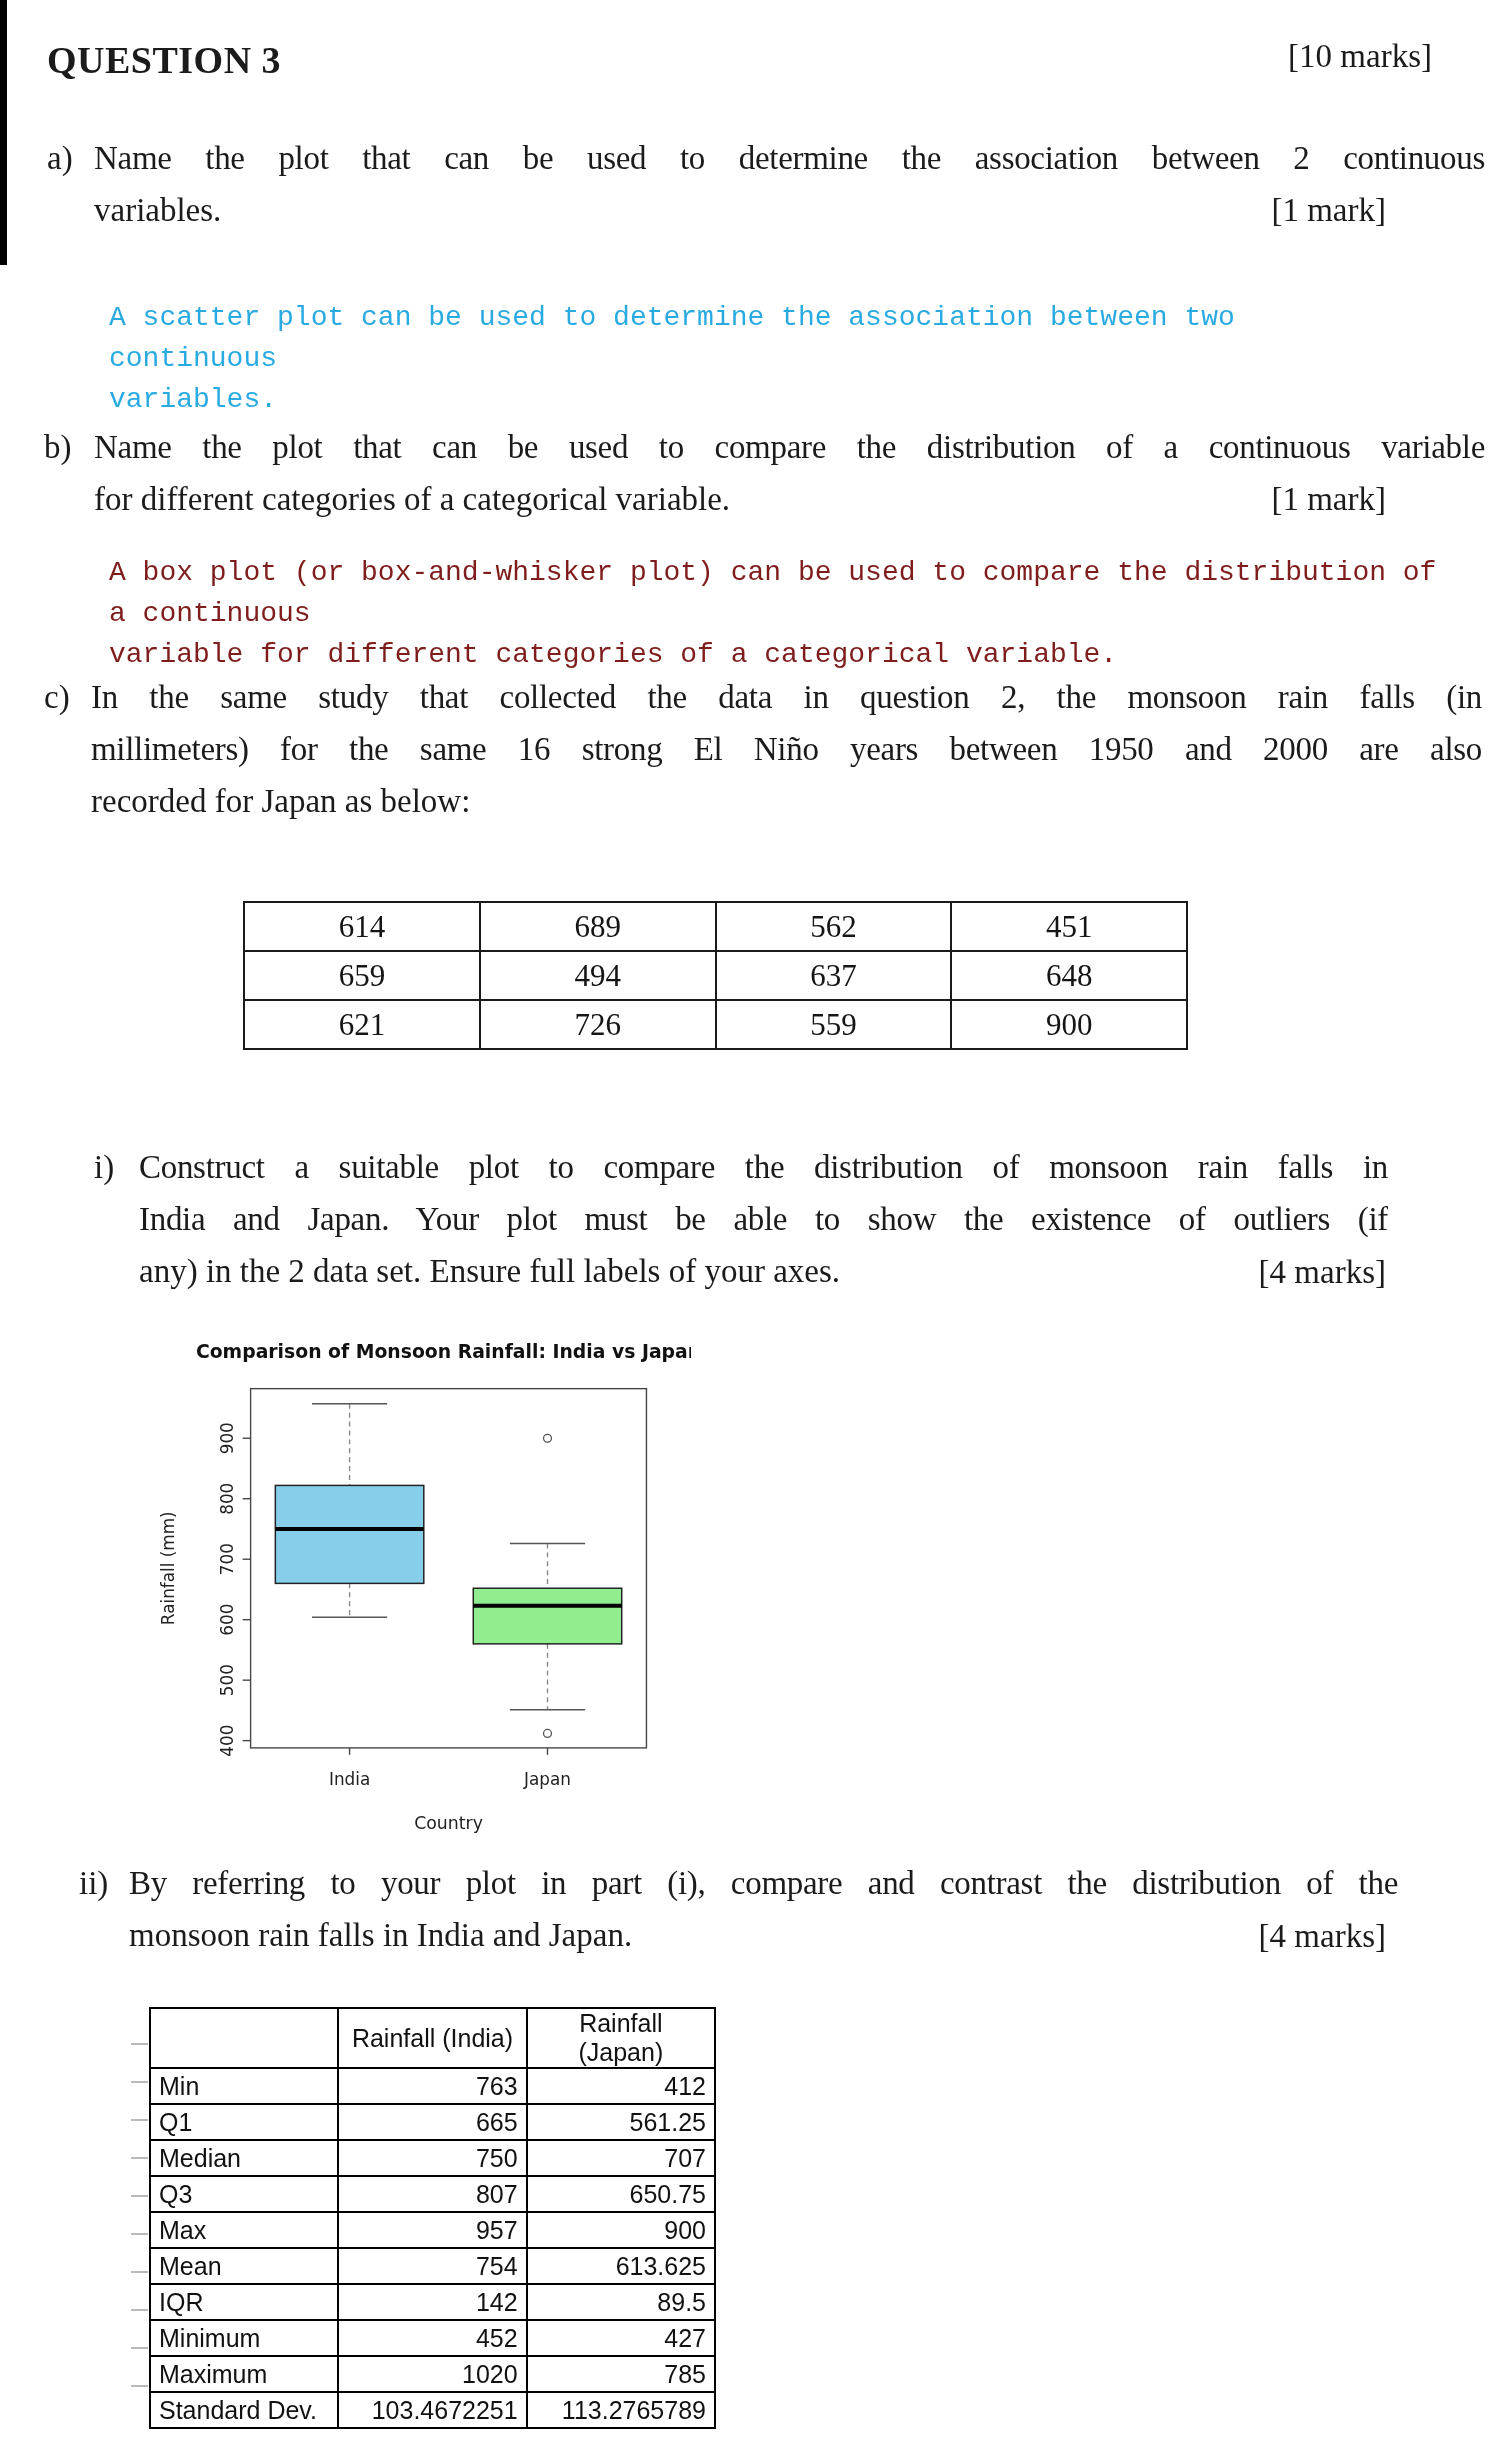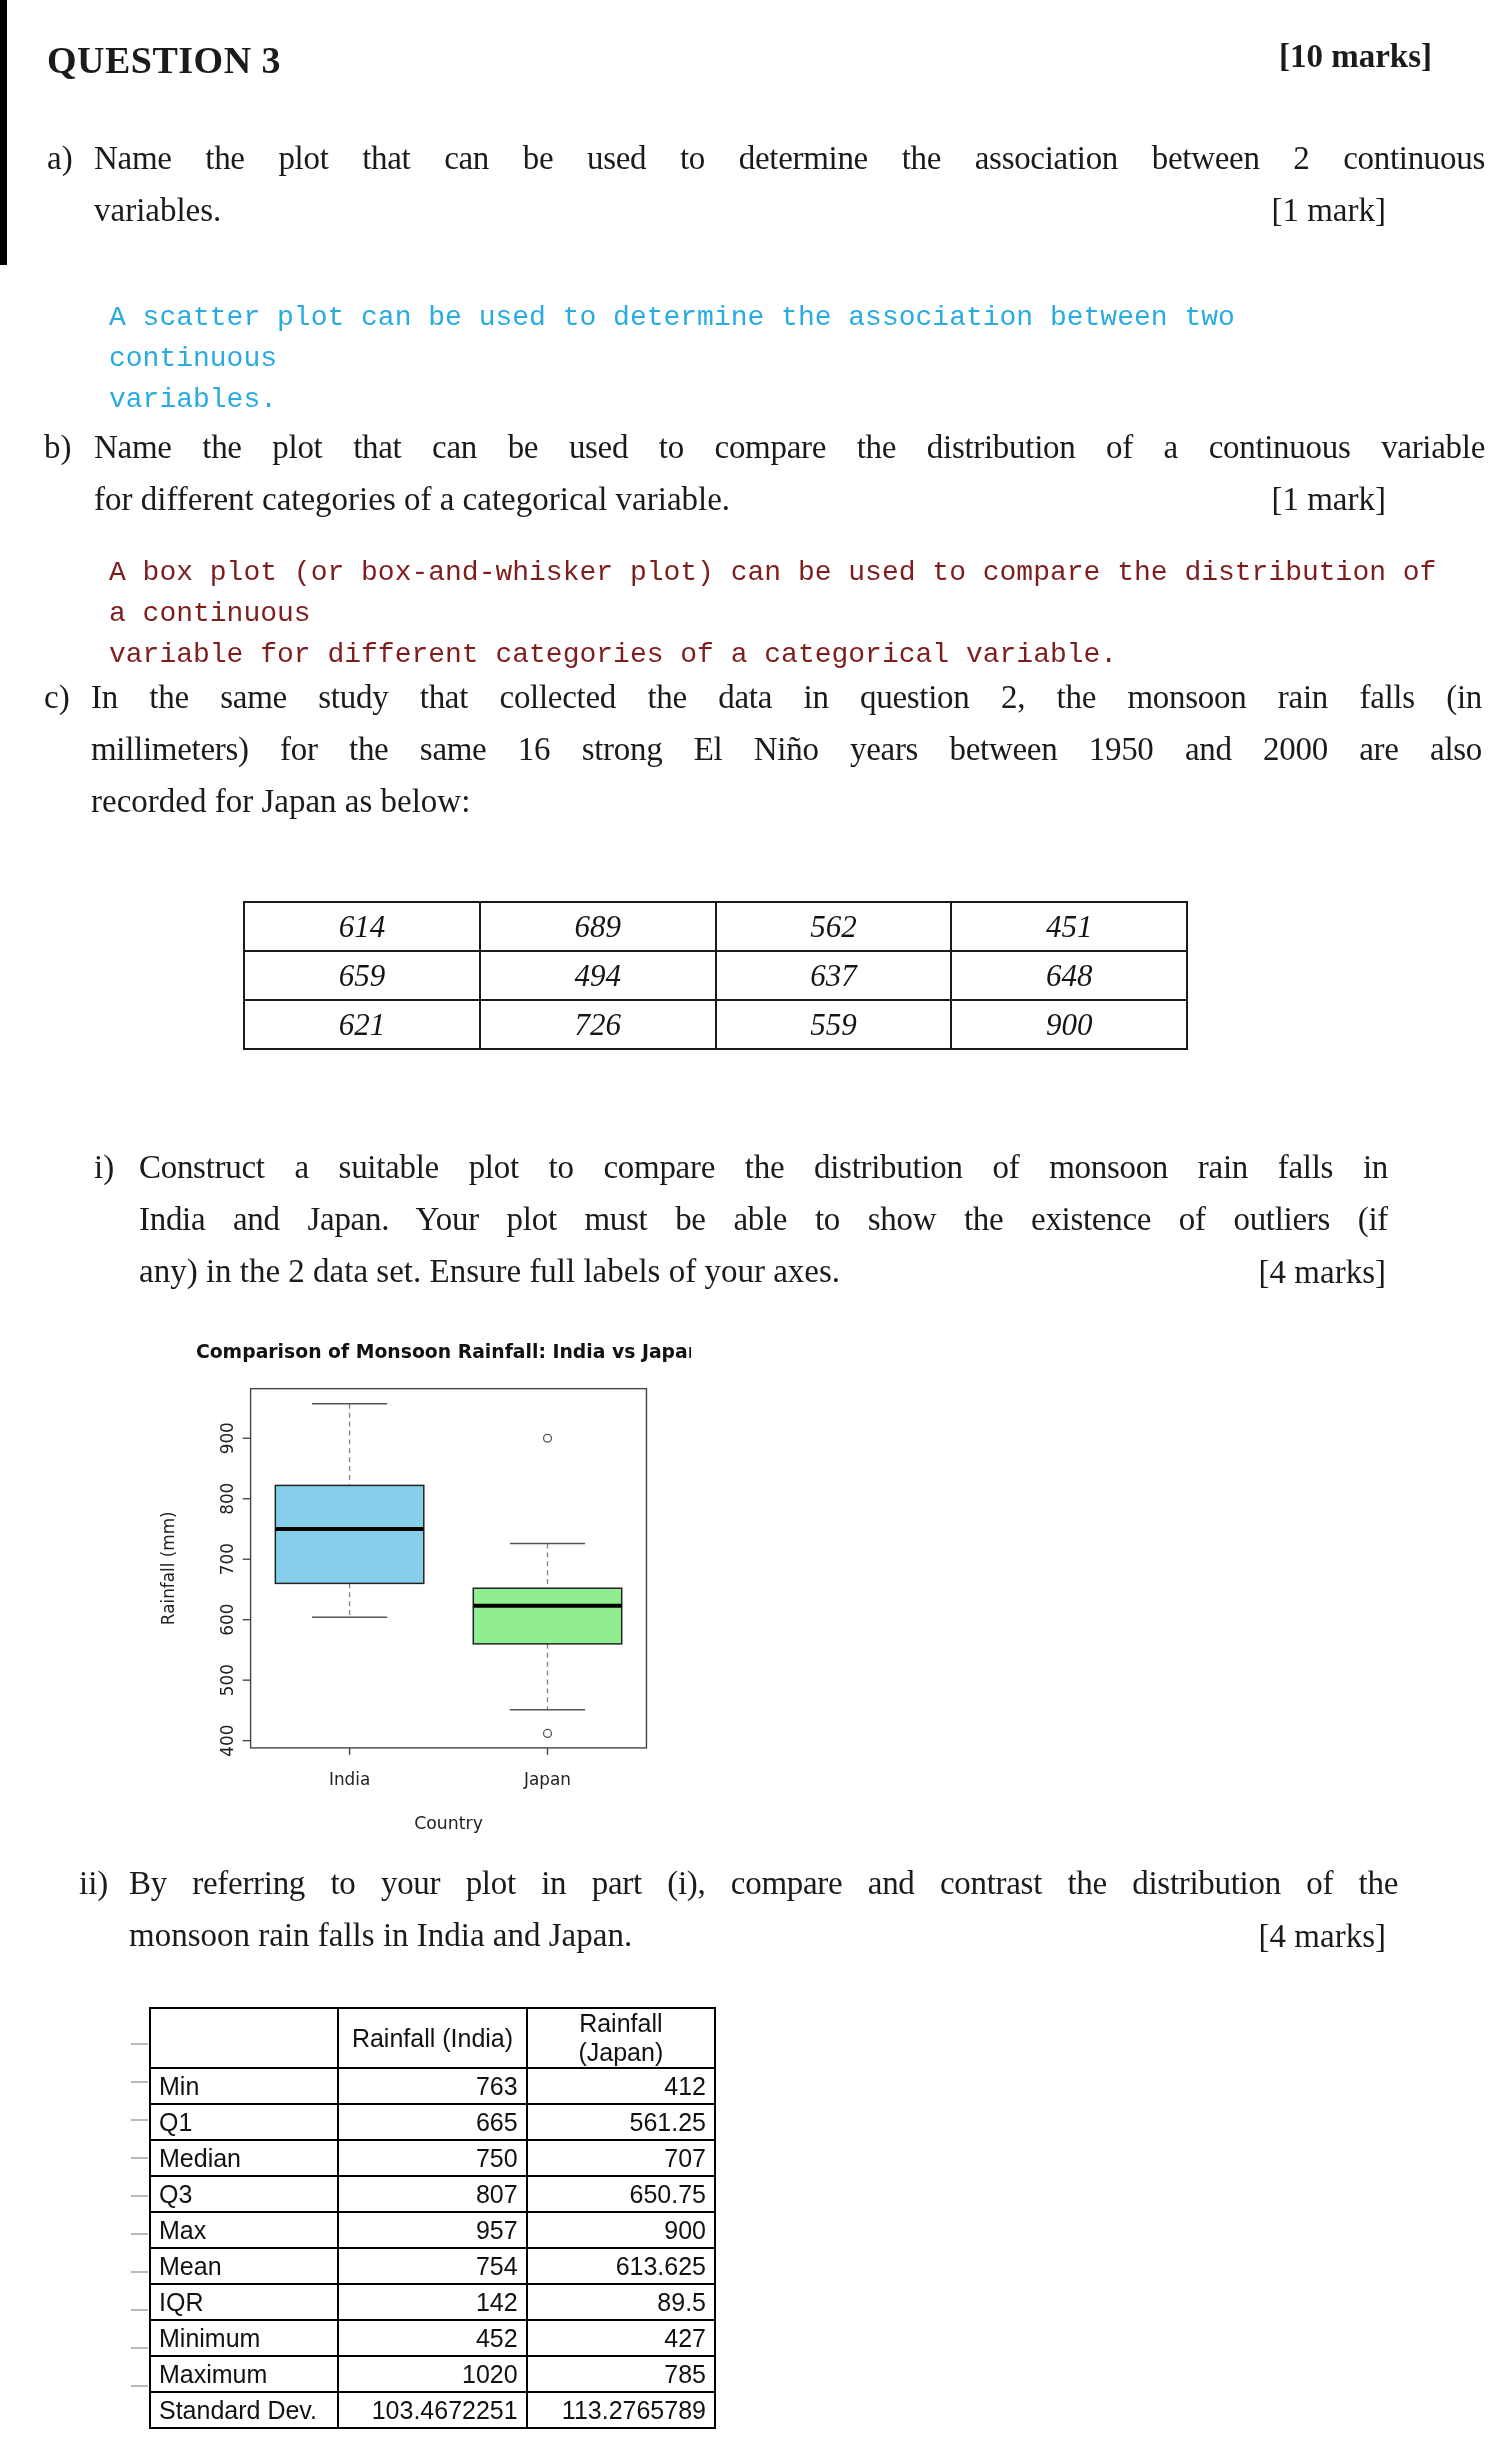--- a/index.html
+++ b/index.html
@@ -7,21 +7,21 @@
         font-family:"Liberation Serif",serif;color:#1b1b1b;}
   .para{position:absolute;font-size:33px;line-height:52px;}
   .para .ln{height:52px;overflow:hidden;white-space:nowrap;}
   .para .j{white-space:normal;text-align:justify;text-align-last:justify;letter-spacing:-0.3px;}
   .plabel{position:absolute;font-size:33px;line-height:52px;}
   .marks{position:absolute;font-size:33px;line-height:52px;}
   .hdr-title{position:absolute;font-size:38px;font-weight:bold;letter-spacing:0.5px;}
   .answer{position:absolute;font-family:Liberation Mono, monospace;font-size:28px;line-height:41px;}
   
   #data-table-wrap{position:absolute;left:243px;top:901px;width:945px;}
-  #data-table-wrap table{width:100%;border-collapse:collapse;table-layout:fixed;font-style:italic;}
+  #data-table-wrap table{width:100%;border-collapse:collapse;table-layout:fixed;}
   #data-table-wrap td{border:2px solid #1a1a1a;height:45px;text-align:center;
         font-family:"Liberation Serif",serif;font-size:31px;color:#151515;}
   
   #stats-table-wrap{position:absolute;left:149px;top:2007px;width:567px;}
   #stats-table-wrap table{width:100%;border-collapse:collapse;table-layout:fixed;
         font-family:"Liberation Sans",sans-serif;font-size:25px;color:#111;}
   #stats-table-wrap th,#stats-table-wrap td{border:2px solid #000;height:34px;padding:0 8px;overflow:hidden;}
   #stats-table-wrap th{font-weight:normal;text-align:center;}
   #stats-table-wrap td:first-child{text-align:left;}
   #stats-table-wrap td.num{text-align:right;}
@@ -35,21 +35,21 @@
   #scan-mark{position:absolute;left:0;top:0;width:7px;height:265px;background:#000;}
 </style>
 </head>
 <body>
 
 <div id="page">
 
   <div id="scan-mark"></div>
 
   <div class="hdr-title" style="left:47px;top:38px;">QUESTION 3</div>
-  <div class="marks" style="right:65px;top:30px;font-weight:bold;">[10 marks]</div>
+  <div class="marks" style="right:65px;top:30px;font-weight:normal;">[10 marks]</div>
 
   <div class="plabel" style="left:47px;top:132px;">a)</div>
   <div class="para" style="left:94px;top:132px;width:1391px;">
     <div class="ln j">Name the plot that can be used to determine the association between 2 continuous</div>
     <div class="ln">variables.</div>
   </div>
   <div class="marks" style="right:111px;top:184px;">[1 mark]</div>
   <div class="answer" style="left: 109px; top: 297px; width: 1287px; color: rgb(41, 171, 226);">
     <div>A scatter plot can be used to determine the association between two continuous</div>
     <div>variables.</div>

